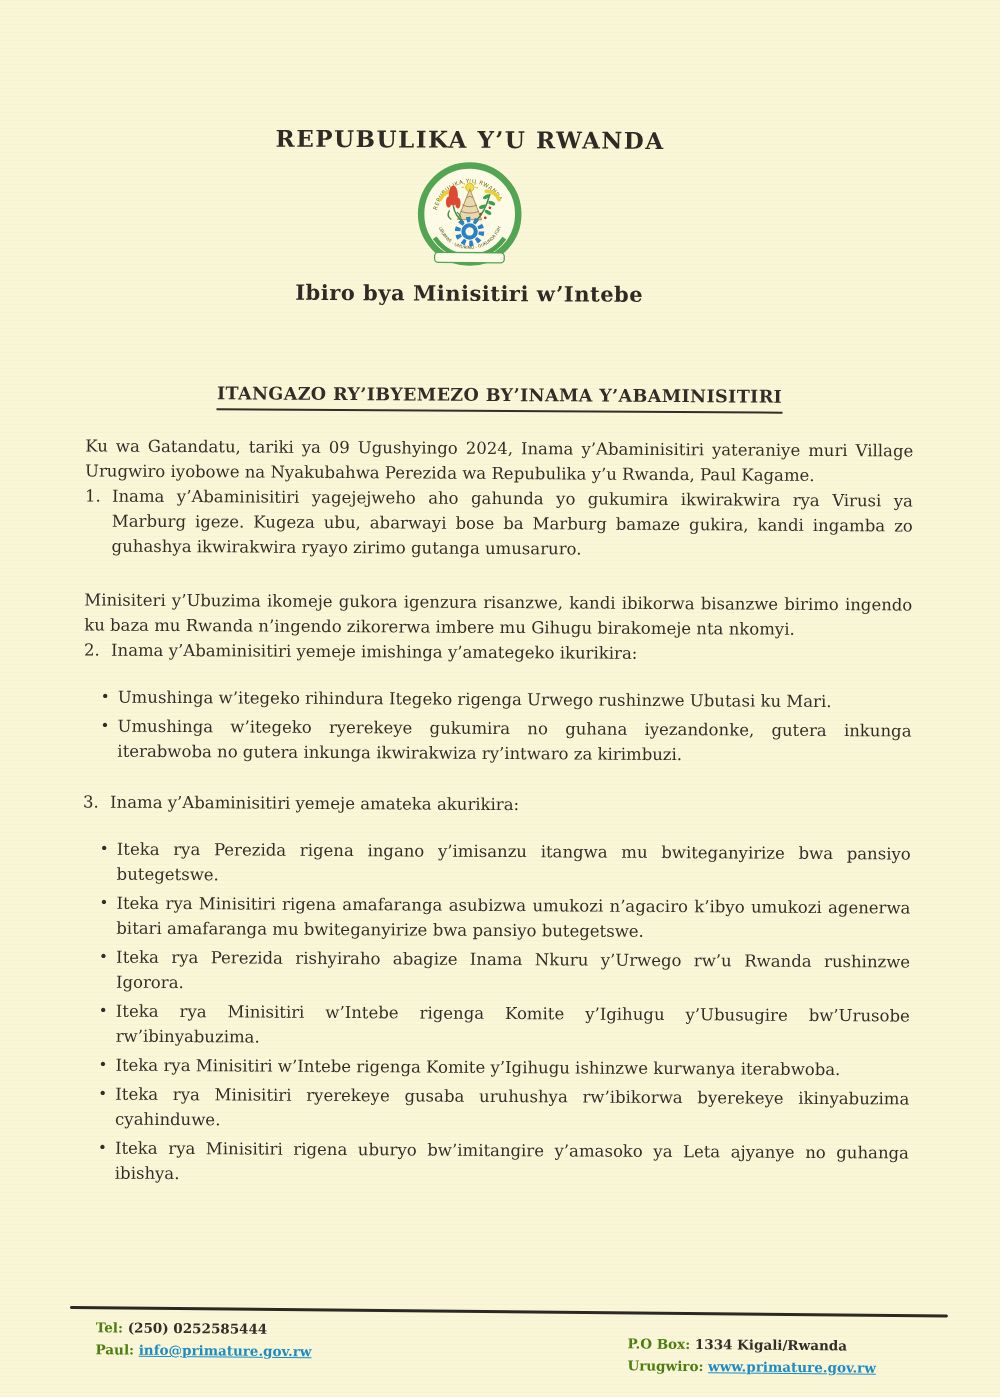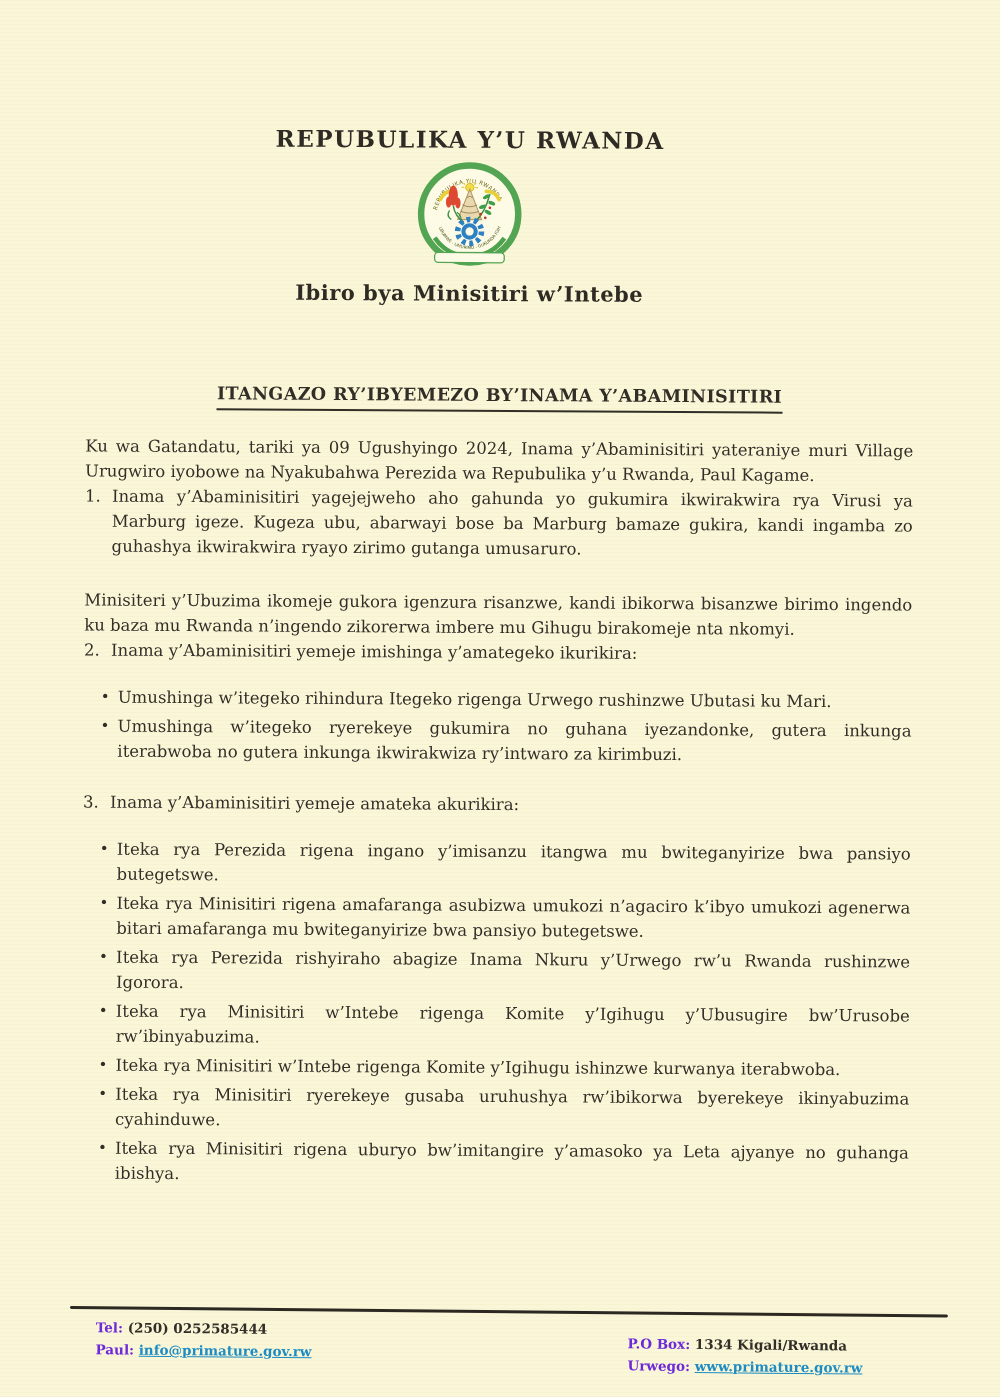--- a/index.html
+++ b/index.html
@@ -70,21 +70,21 @@
     transform: rotate(0.55deg); transform-origin: 0 0;
     font-size: 13.5px; font-weight: bold; line-height: 22px;
   }
   .footer-rule {
     height: 3px; background: #2c2923; border-radius: 2px;
     margin-bottom: 7px;
   }
   .footer-cols { position: relative; }
   .footer-left { margin-left: 26px; }
   .footer-right { position: absolute; left: 558px; top: 11px; }
-  .flabel { color: #6d28d9; }
+  .flabel { color: #4d7c0f; }
   a.flink {
     color: #1e8cc2; text-decoration: underline; cursor: pointer;
     font-weight: bold;
   }
 </style>
 </head>
 <body>
 
 <div class="paper-texture"></div>
 
@@ -240,18 +240,18 @@
         <span class="flabel">Paul:</span>
         <a class="flink">info@primature.gov.rw</a>
       </div>
     </div>
     <div class="footer-right">
       <div>
         <span class="flabel">P.O Box:</span>
         <span>1334 Kigali/Rwanda</span>
       </div>
       <div>
-        <span class="flabel">Urwego:</span>
+        <span class="flabel">Urugwiro:</span>
         <a class="flink">www.primature.gov.rw</a>
       </div>
     </div>
   </div>
 </div>
 
 </body></html>

